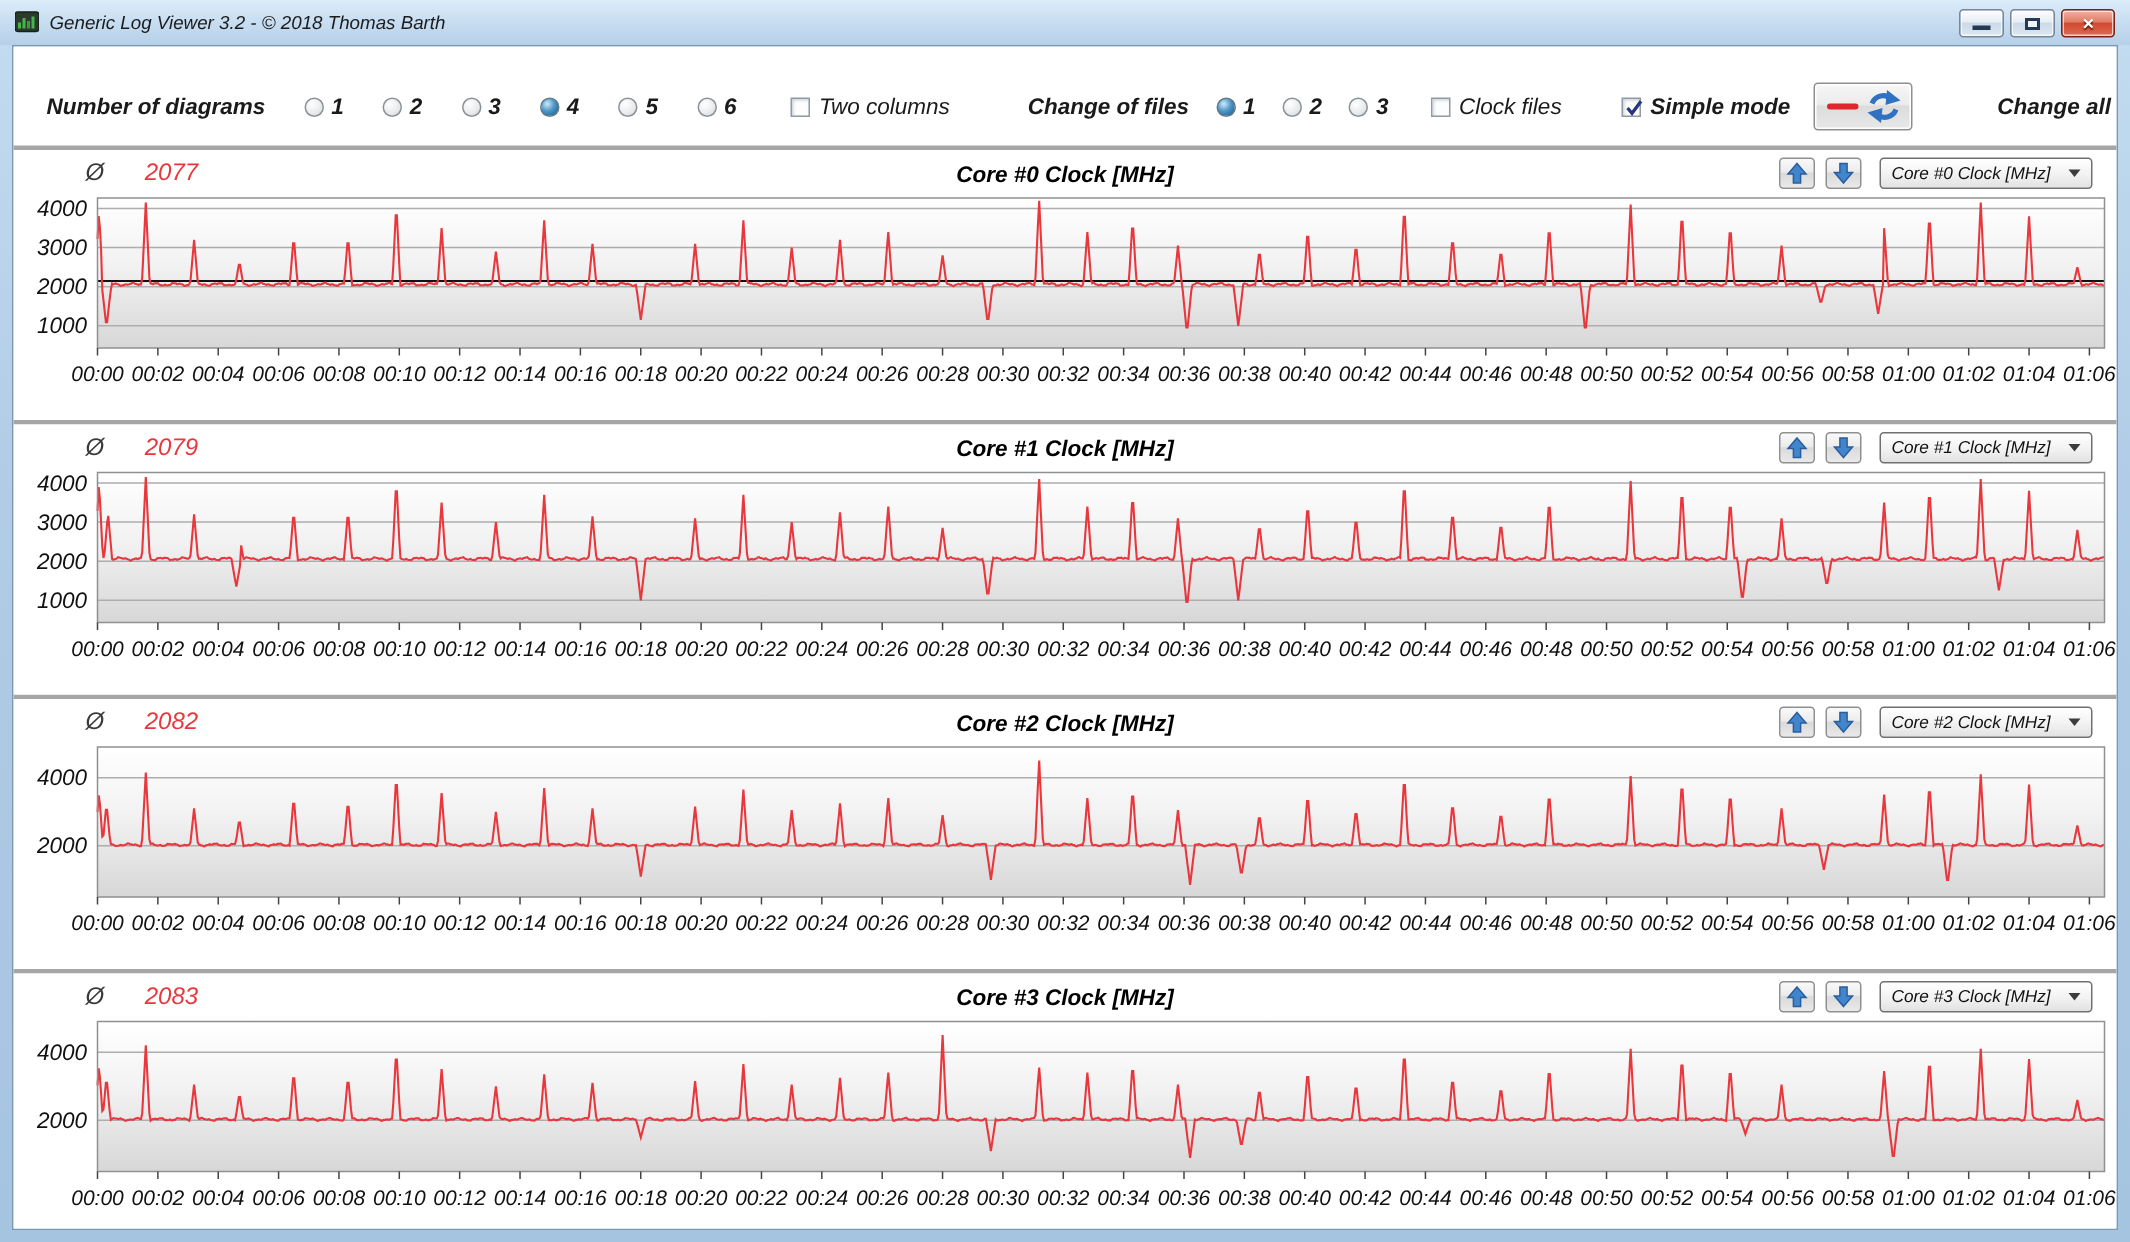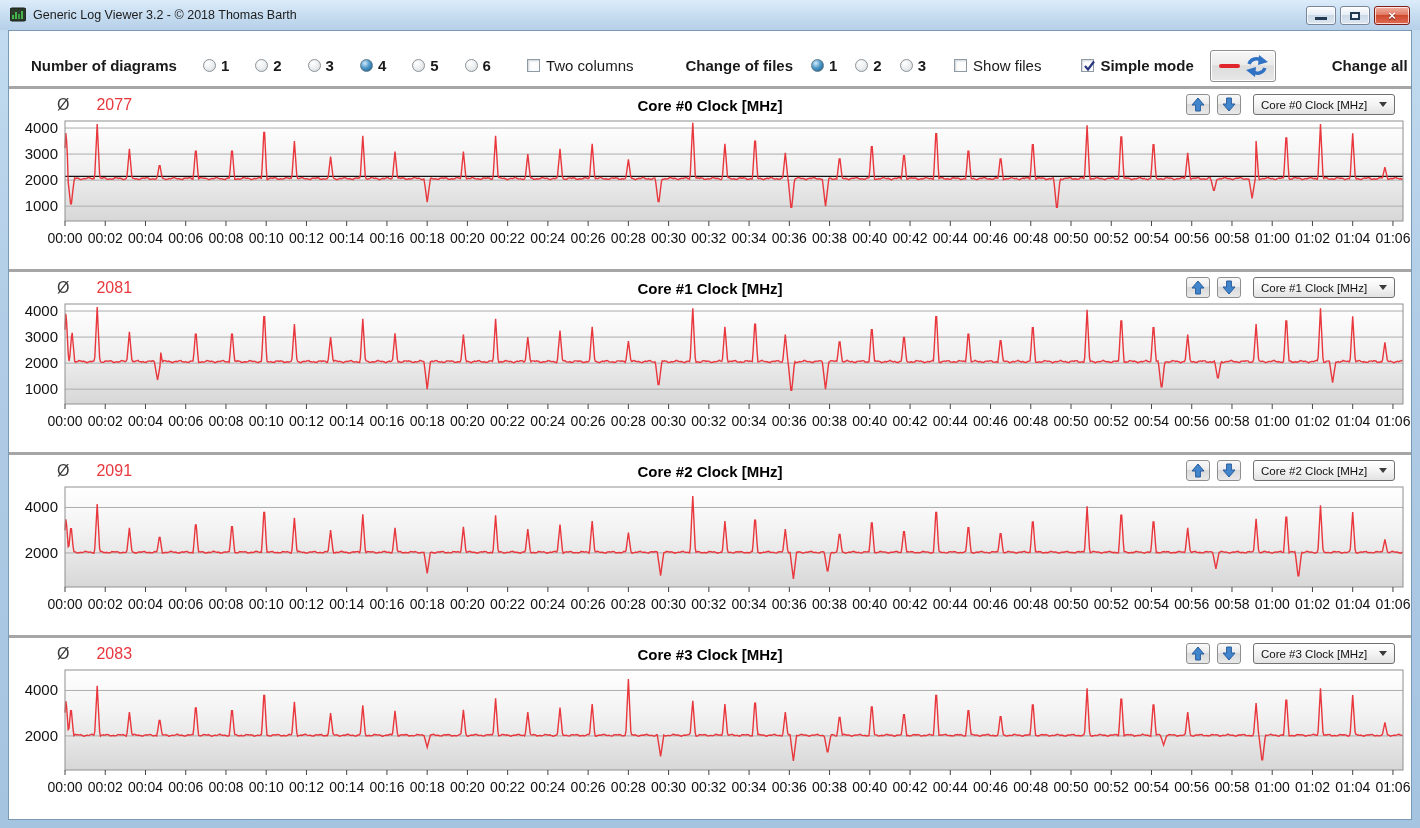--- a/index.html
+++ b/index.html
@@ -1,40 +1,40 @@
 <!DOCTYPE html>
 <html><head>
 <meta charset="utf-8">
 <style>
   * { box-sizing: border-box; margin: 0; padding: 0; }
   html,body { width:1420px; height:828px; overflow:hidden; }
   body { font-family: "Liberation Sans", sans-serif; background:#b0cce6; }
   .window { position:relative; width:1420px; height:828px;
-    background: linear-gradient(180deg,#c3dcf0 0%,#b0cce6 40%,#a5c4e0 100%); }
+    background: linear-gradient(180deg,#c3dcf0 0%,#b0cce6 40%,#a5c4e0 100%); font-style: italic; }
   
   .titlebar { position:absolute; top:0; left:0; right:0; height:30px;
     display:flex; align-items:center; padding-left:10px;
     background: linear-gradient(180deg,#dcecfa 0%,#c7ddf1 50%,#b6d0e8 100%); }
   .app-icon { width:16px; height:16px; margin-right:7px; }
   .title-text { font-size:12.5px; color:#1c1c1c; }
   .winbtns { position:absolute; top:6px; right:10px; display:flex; gap:4px; }
   .wbtn { width:30px; height:19px; border:1px solid #77869a; border-radius:3px;
     background:linear-gradient(180deg,#fdfdfe 0%,#e7eef6 45%,#ccd9e8 50%,#dde7f1 100%);
     display:flex; align-items:center; justify-content:center; cursor:default;
     box-shadow: inset 0 0 0 1px rgba(255,255,255,.7); }
   .wbtn.close { width:36px; border-color:#7e2018;
     background:linear-gradient(180deg,#f3b1a4 0%,#e07b65 45%,#cf4a31 50%,#e06b4f 100%); }
   .glyph-min { width:12px; height:3px; background:#233a52; margin-top:6px; }
   .glyph-max { width:10px; height:8px; border:2px solid #233a52; background:#eef4fa; }
   .glyph-close { color:#fff; font-size:13px; font-weight:bold; text-shadow:0 1px 1px #5e100a; line-height:1; }
   
   .content { position:absolute; top:30px; left:8px; right:8px; bottom:8px;
     background:#fff; border:1px solid #7a99b5; overflow:hidden; }
   
-  .toolbar { height:55px; display:flex; align-items:center; padding:14px 0 0 22px;
+  .toolbar { height:66px; display:flex; align-items:center; padding:14px 0 0 22px;
     font-size:15px; color:#1a1a1a; background:#fff; }
   .blabel { font-weight:bold; white-space:nowrap; }
   .rgroup { display:flex; align-items:center; }
   .ritem { display:flex; align-items:center; margin-left:26px; }
   .rgroup.small .ritem { margin-left:18px; }
   .radio { width:13px; height:13px; border-radius:50%; border:1px solid #8a9297;
     background: radial-gradient(circle at 35% 30%, #ffffff 0%, #e8eaec 60%, #cfd4d8 100%); }
   .radio.sel { background: radial-gradient(circle at 35% 30%, #cfeafb 0%, #4e98c8 45%, #1d6291 90%); border-color:#5f7b8c; }
   .ritem b { margin-left:5px; }
   .cbitem { display:flex; align-items:center; white-space:nowrap;text-align:center; }
@@ -134,21 +134,21 @@
             <div class="radio"></div>
             <b>2</b>
           </div>
           <div class="ritem">
             <div class="radio"></div>
             <b>3</b>
           </div>
         </div>
       <div class="cbitem" style="margin-left:28px">
         <div class="checkbox" id="cb-show"></div>
-        <span>Show files</span>
+        <span>Clock files</span>
       </div>
       <div class="cbitem" style="margin-left:40px">
         <div class="checkbox" id="cb-simple">
             <svg width="15" height="15" viewBox="0 0 15 15">
               <path d="M3 7 L6 10.5 L12 2.5" fill="none" stroke="#27367e" stroke-width="2.2"></path>
             </svg>
           </div>
         <span class="blabel">Simple mode</span>
       </div>
       <div class="toolbtn" style="width:66px; margin-left:16px">
@@ -277,21 +277,21 @@
             <text x="1343.6992481203006" y="126" text-anchor="middle" font-size="14" fill="#111" font-family="&quot;Liberation Sans&quot;, sans-serif">01:04</text>
             <line x1="1383.9398496240601" y1="104" x2="1383.9398496240601" y2="109" stroke="#444" stroke-width="1"></line>
             <text x="1383.9398496240601" y="126" text-anchor="middle" font-size="14" fill="#111" font-family="&quot;Liberation Sans&quot;, sans-serif">01:06</text>
           </svg>
         </div>
         <div class="panel-sep"></div>
         <div class="panel">
           <div class="phead">
             <div class="avgwrap">
               <span class="avg-sym">Ø</span>
-              <span class="avg-val">2081</span>
+              <span class="avg-val">2079</span>
             </div>
             <div class="ptitle">Core #1 Clock [MHz]</div>
             <div class="pctrl">
               <div class="minibtn">
                 <svg width="18" height="17" viewBox="0 0 18 17">
                   <polygon points="9,2 15,9 11.4,9 11.4,15 6.6,15 6.6,9 3,9" fill="#4186cc" stroke="#2a5d9e"></polygon>
                 </svg>
               </div>
               <div class="minibtn">
                 <svg width="18" height="17" viewBox="0 0 18 17">
@@ -391,21 +391,21 @@
             <text x="1343.6992481203006" y="126" text-anchor="middle" font-size="14" fill="#111" font-family="&quot;Liberation Sans&quot;, sans-serif">01:04</text>
             <line x1="1383.9398496240601" y1="104" x2="1383.9398496240601" y2="109" stroke="#444" stroke-width="1"></line>
             <text x="1383.9398496240601" y="126" text-anchor="middle" font-size="14" fill="#111" font-family="&quot;Liberation Sans&quot;, sans-serif">01:06</text>
           </svg>
         </div>
         <div class="panel-sep"></div>
         <div class="panel">
           <div class="phead">
             <div class="avgwrap">
               <span class="avg-sym">Ø</span>
-              <span class="avg-val">2091</span>
+              <span class="avg-val">2082</span>
             </div>
             <div class="ptitle">Core #2 Clock [MHz]</div>
             <div class="pctrl">
               <div class="minibtn">
                 <svg width="18" height="17" viewBox="0 0 18 17">
                   <polygon points="9,2 15,9 11.4,9 11.4,15 6.6,15 6.6,9 3,9" fill="#4186cc" stroke="#2a5d9e"></polygon>
                 </svg>
               </div>
               <div class="minibtn">
                 <svg width="18" height="17" viewBox="0 0 18 17">

